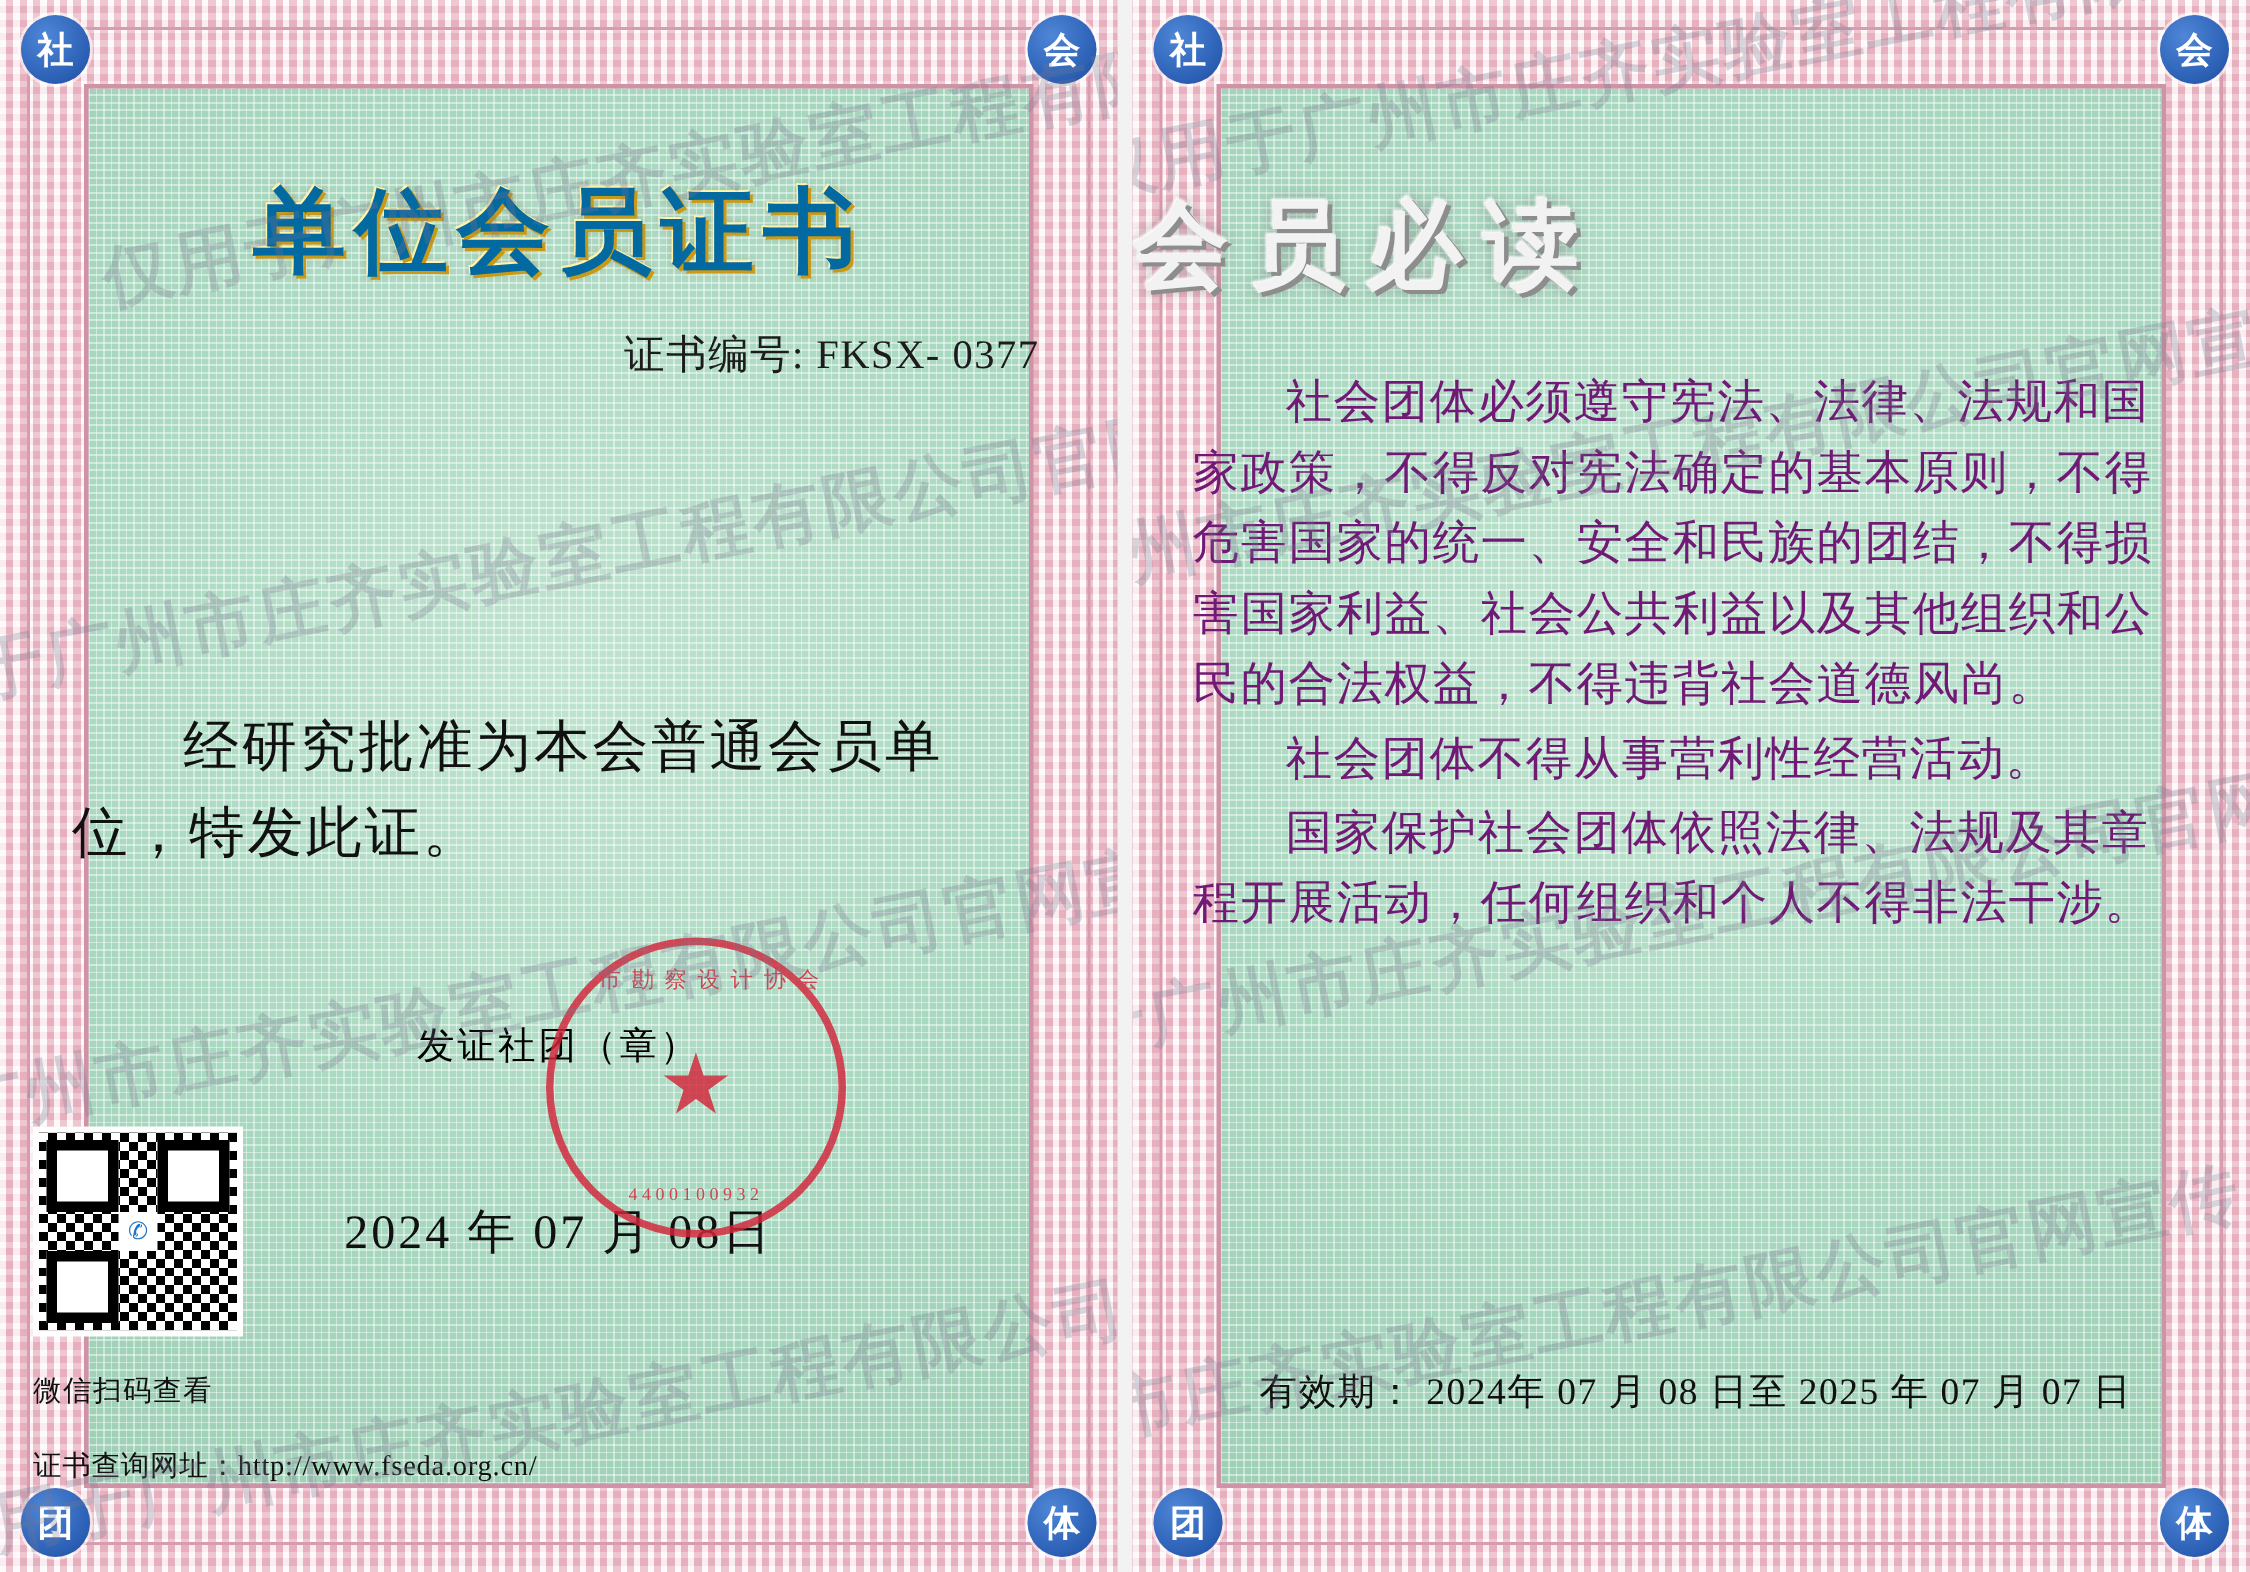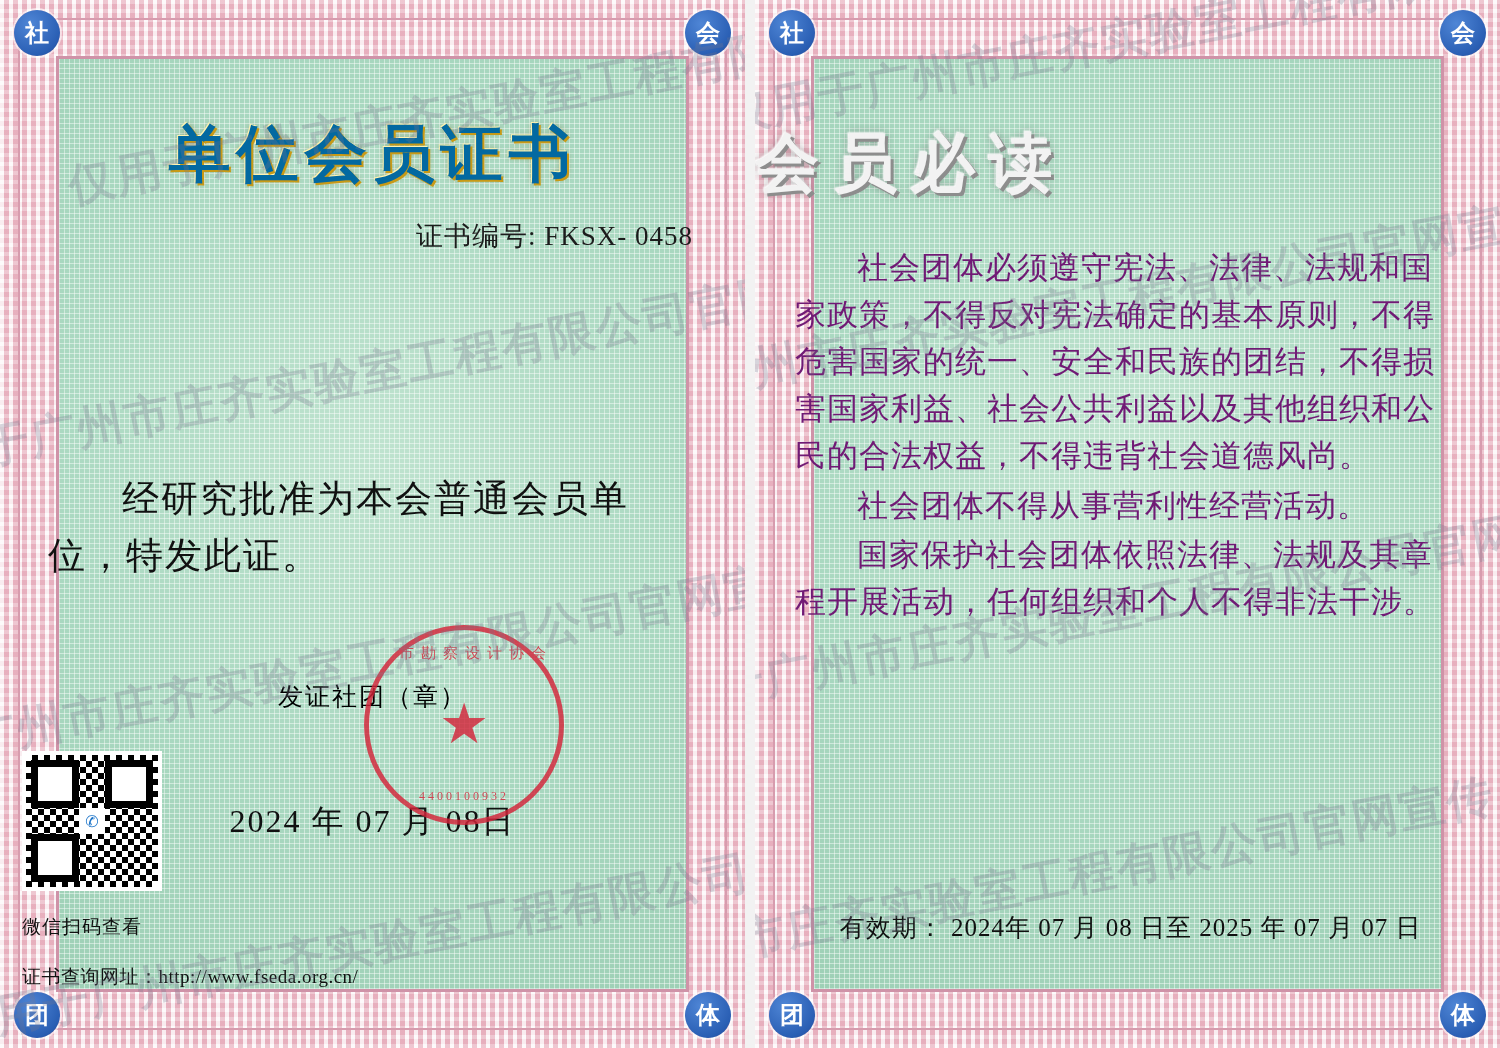--- a/index.html
+++ b/index.html
@@ -246,21 +246,21 @@
     <div class="border-outer"></div>
     <div class="border-inner-line"></div>
     <div class="field"></div>
 
     <div class="corner tl">社</div>
     <div class="corner tr">会</div>
     <div class="corner bl">团</div>
     <div class="corner br">体</div>
 
     <div class="title-main">单位会员证书</div>
-    <div class="cert-no">证书编号: FKSX- 0458</div>
+    <div class="cert-no">证书编号: FKSX- 0377</div>
     <div class="body-text">经研究批准为本会普通会员单位，特发此证。</div>
     <div class="issuer">发证社团（章）</div>
 
     <div class="seal">
       <div class="arc-top">市勘察设计协会</div>
       <div class="star">★</div>
       <div class="arc-bottom">4400100932</div>
     </div>
 
     <div class="date-line">2024 年 07 月  08日</div>

